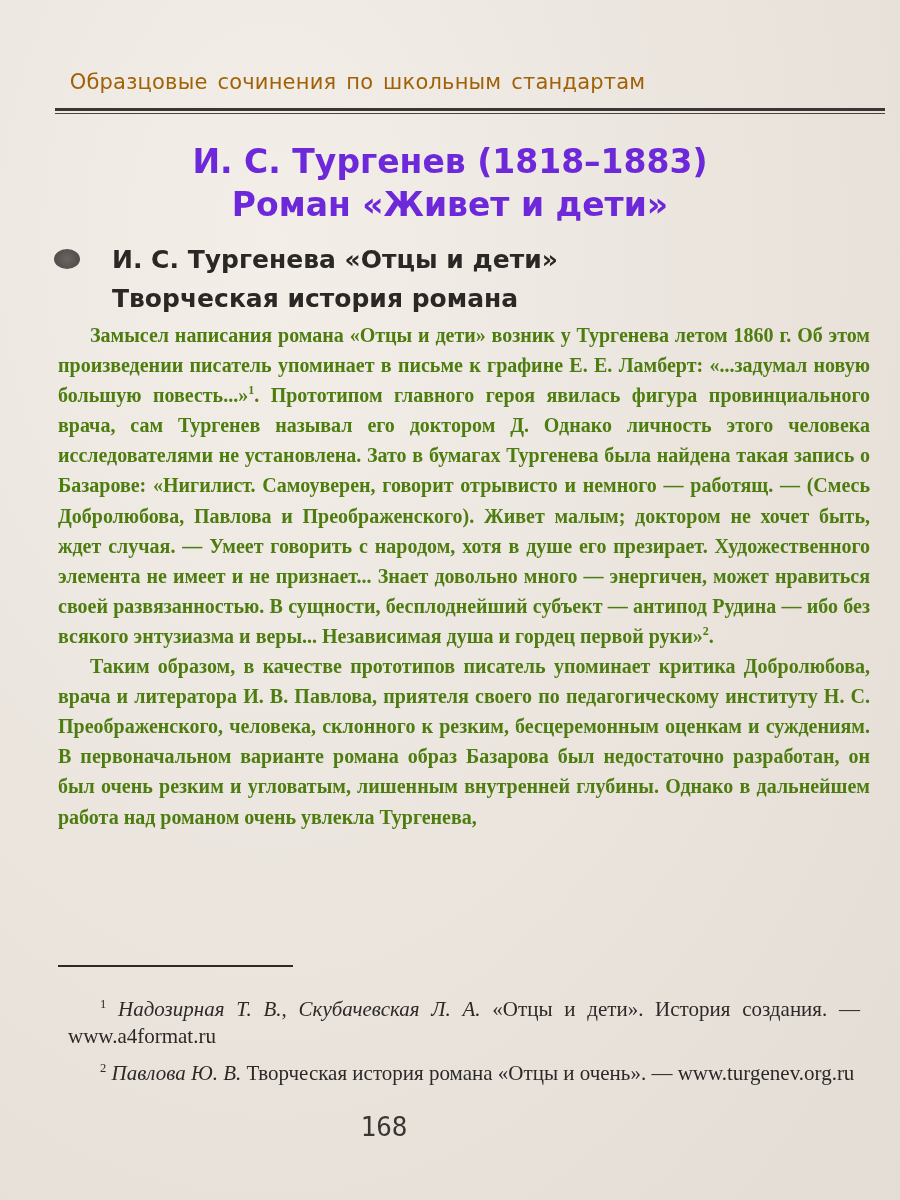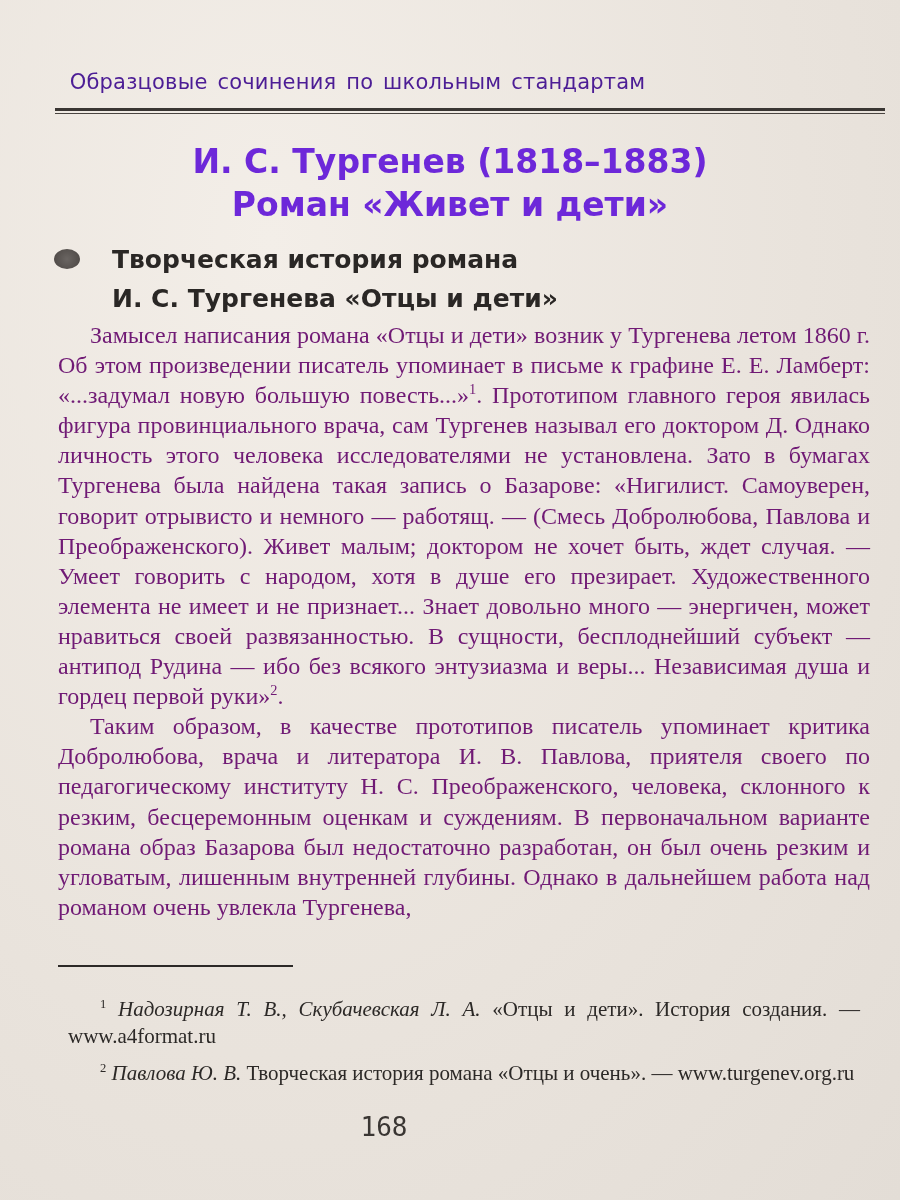--- a/index.html
+++ b/index.html
@@ -8,21 +8,21 @@
       background: #ece6df;
       background-image: radial-gradient(ellipse at 30% 20%, #f3eee8 0%, #e9e3dc 60%, #e3ddd6 100%);
       color: #2b2826;
       position: relative;
     }
     .running-head {
       position: absolute; left: 0; width: 715px; top: 70px;
       text-align: center;
       font-family: "DejaVu Sans", sans-serif;
       font-size: 21px; letter-spacing: 0.2px; word-spacing: 3px;
-      color: #4c1d95;
+      color: #a16207;
     }
     .head-rule {
       position: absolute; left: 55px; width: 830px; top: 108px;
       height: 2px; border-top: 3px solid #3a3633; border-bottom: 1px solid #4a4541;
     }
     .title {
       position: absolute; left: 0; width: 900px; top: 140px;
       text-align: center;
       font-family: "DejaVu Sans", sans-serif;
       font-size: 33px; font-weight: bold; line-height: 43px;
@@ -36,22 +36,22 @@
     }
     .bullet {
       position: absolute; left: 54px; top: 249px;
       width: 26px; height: 20px; border-radius: 50%;
       background: radial-gradient(circle, #6a6562 0%, #4a4542 100%);
     }
     .subsection .line { display: block; padding-left: 60px; }
     .body-text {
       position: absolute; left: 58px; width: 812px; top: 320px;
       font-family: "Liberation Serif", serif;
-      font-size: 24px; line-height: 30.1px;
-      text-align: justify; color: #701a75;
+      font-size: 20px; line-height: 30.1px;
+      text-align: justify; color: #4d7c0f; font-weight: bold;
     }
     .body-text p { margin: 0; text-indent: 32px; }
     .fn-rule {
       position: absolute; left: 58px; top: 965px; width: 235px;
       border-top: 2px solid #2c2927;
     }
     .footnotes {
       position: absolute; left: 58px; width: 812px; top: 986px;
       font-family: "Liberation Serif", serif;
       font-size: 21px; line-height: 27px; text-align: justify; color: #2c2927;
@@ -72,22 +72,22 @@
 <div class="running-head">Образцовые сочинения по школьным стандартам</div>
 <div class="head-rule"></div>
 
 <div class="title">
   <div>И. С. Тургенев (1818–1883)</div>
   <div>Роман «Живет и дети»</div>
 </div>
 
 <div class="bullet"></div>
 <div class="subsection">
+  <span class="line">И. С. Тургенева «Отцы и дети»</span>
   <span class="line">Творческая история романа</span>
-  <span class="line">И. С. Тургенева «Отцы и дети»</span>
 </div>
 
 <div class="body-text">
   <p><span>Замысел написания романа «Отцы и дети» возник у Тургенева летом 1860 г. Об этом произведении писатель упоминает в письме к графине Е. Е. Ламберт: «...задумал новую большую повесть...»</span><sup>1</sup><span>. Прототипом главного героя явилась фигура провинциального врача, сам Тургенев называл его доктором Д. Однако личность этого человека исследователями не установлена. Зато в бумагах Тургенева была найдена такая запись о Базарове: «Нигилист. Самоуверен, говорит отрывисто и немного — работящ. — (Смесь Добролюбова, Павлова и Преображенского). Живет малым; доктором не хочет быть, ждет случая. — Умеет говорить с народом, хотя в душе его презирает. Художественного элемента не имеет и не признает... Знает довольно много — энергичен, может нравиться своей развязанностью. В сущности, бесплоднейший субъект — антипод Рудина — ибо без всякого энтузиазма и веры... Независимая душа и гордец первой руки»</span><sup>2</sup><span>.</span></p>
   <p>Таким образом, в качестве прототипов писатель упоминает критика Добролюбова, врача и литератора И. В. Павлова, приятеля своего по педагогическому институту Н. С. Преображенского, человека, склонного к резким, бесцеремонным оценкам и суждениям. В первоначальном варианте романа образ Базарова был недостаточно разработан, он был очень резким и угловатым, лишенным внутренней глубины. Однако в дальнейшем работа над романом очень увлекла Тургенева,</p>
 </div>
 
 <div class="fn-rule"></div>
 
 <div class="footnotes">

